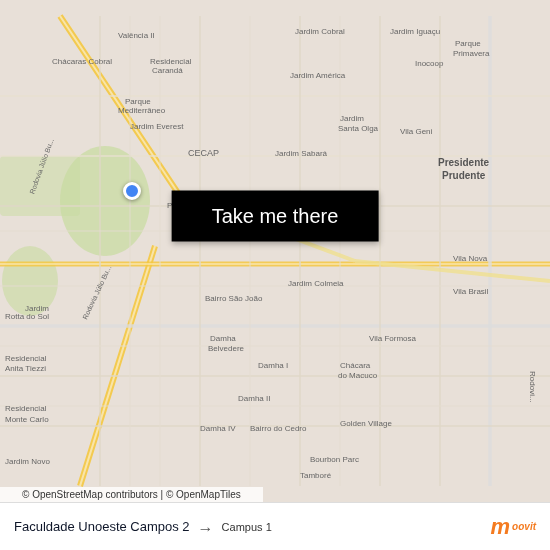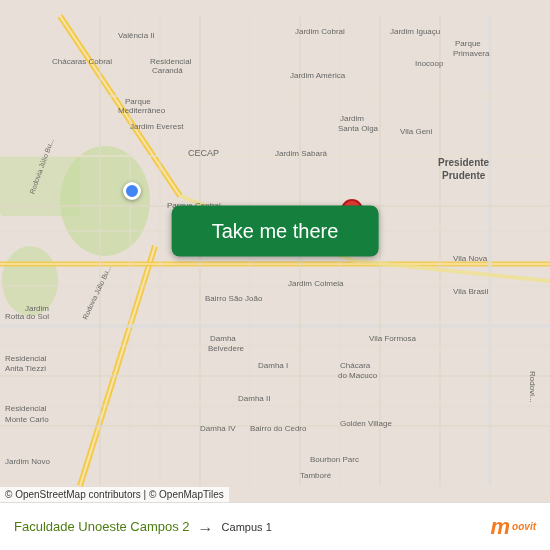--- a/index.html
+++ b/index.html
@@ -20,43 +20,42 @@
       width: 100%;
       height: 100%;
     }
 
     
     #take-me-there-btn {
       position: absolute;
       left: 50%;
       top: 43%;
       transform: translate(-50%, -50%);
-      background-color: #15803d;
+      background-color: #000000;
       color: white;
       border: none;
-      border-radius: 8px;
+      border-radius: 0;
       padding: 14px 40px;
       font-size: 20px;
       font-weight: 500;
       cursor: pointer;
       white-space: nowrap;
       box-shadow: 0 2px 6px rgba(0,0,0,0.3);
       z-index: 10;
-      margin-top: 15px;
     }
 
     
     #map-attribution {
       position: absolute;
       bottom: 0;
       left: 0;
       background: rgba(255,255,255,0.8);
       font-size: 10px;
       color: #333;
-      padding: 2px 5px;
+      padding: 2px 22px;
       z-index: 5;
     }
 
     
     .blue-dot {
       position: absolute;
       width: 18px;
       height: 18px;
       background: #4285f4;
       border-radius: 50%;
@@ -92,21 +91,21 @@
       display: flex;
       align-items: center;
       gap: 8px;
       border-top: 1px solid #ddd;
       min-height: 48px;
       flex-shrink: 0;
     }
 
     #origin-label {
       font-size: 13px;
-      color: #4d7c0f;
+      color: #0f172a;
       font-weight: 500;
     }
 
     #arrow-icon {
       color: #555;
       font-size: 16px;
     }
 
     #destination-label {
       font-size: 11px;

